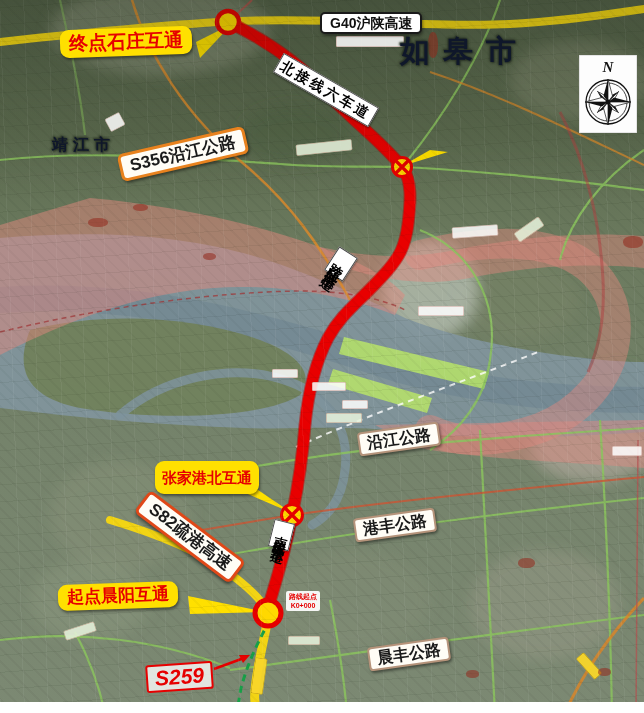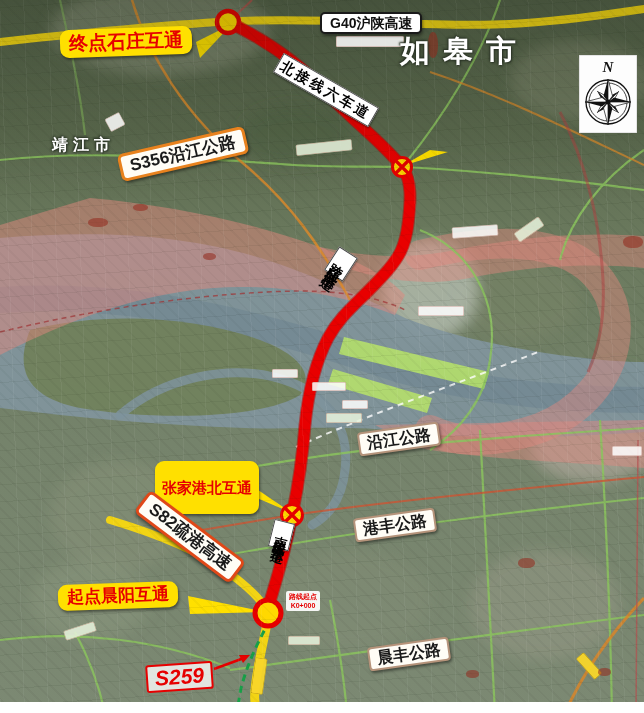--- a/index.html
+++ b/index.html
@@ -18,21 +18,21 @@
       padding:3px 9px;border-radius:9px;box-shadow:1px 2px 3px rgba(0,0,0,.45);}
   .lbl-white{background:#ffffff;color:#111;font-weight:bold;font-size:14px;
       padding:1px 8px;border:2px solid #1a1a1a;border-radius:5px;box-shadow:1px 2px 3px rgba(0,0,0,.4);}
   .lbl-road{background:#fffdf6;color:#1a1a1a;font-weight:bold;font-size:16px;
       padding:1px 7px;border:2px solid #b5937a;border-radius:4px;box-shadow:1px 2px 3px rgba(0,0,0,.45);}
   .lbl-s356{background:#fffdf6;color:#1a1a1a;font-weight:bold;font-size:17px;
       padding:1px 8px;border:3px solid #e8821e;border-radius:6px;box-shadow:1px 2px 3px rgba(0,0,0,.45);}
   .lbl-route{background:#ffffff;color:#000;font-weight:bold;font-size:14px;
       padding:2px 3px;border:1.5px solid #4a4a4a;letter-spacing:3px;box-shadow:1px 1px 2px rgba(0,0,0,.4);}
   .vert{writing-mode:vertical-rl;text-orientation:upright;padding:4px 2px;}
-  .lbl-city{color:#ffffff;font-weight:bold;font-family:"Liberation Serif",serif;
+  .lbl-city{color:#0f172a;font-weight:bold;font-family:"Liberation Serif",serif;
       text-shadow:0 0 3px #2c3527,1px 1px 2px #2c3527,-1px -1px 2px #2c3527;}
   .lbl-s259{background:rgba(255,255,255,.78);color:#e60000;font-weight:bold;font-style:italic;
       font-size:21px;padding:0 7px;border:2px solid #e60000;border-radius:3px;}
   .lbl-mile{background:rgba(255,255,255,.92);color:#e60000;font-size:7px;line-height:9px;
       padding:1px 3px;border-radius:2px;text-align:center;font-weight:bold;}
   .micro{position:absolute;background:rgba(255,255,255,.85);border-radius:1.5px;
       box-shadow:inset 0 0 0 .5px rgba(170,90,70,.55);}
   .micro.green{background:rgba(233,244,222,.85);}
   .micro.yellow{background:rgba(248,214,42,.95);box-shadow:inset 0 0 0 .5px rgba(120,90,0,.6);}
   .blob{position:absolute;background:rgba(148,40,28,.55);border-radius:45%;}
@@ -214,21 +214,21 @@
 
     <div class="lbl lbl-city" style="left:52px;top:136px;font-size:16px;letter-spacing:5px;">靖江市</div>
 
     <div class="lbl lbl-s356" style="left:118px;top:140px;transform:rotate(-13deg);">S356沿江公路</div>
 
 
     <div class="lbl lbl-route vert" style="left:330px;top:250px;transform:rotate(33deg);">跨江段八车道</div>
 
     <div class="lbl lbl-road" style="left:358px;top:427px;transform:rotate(-8deg);">沿江公路</div>
 
-    <div class="lbl lbl-yellow" style="left:155px;top:461px;font-size:15px;padding:18px 7px;">张家港北互通</div>
+    <div class="lbl lbl-yellow" style="left:155px;top:461px;font-size:15px;padding:8px 7px;">张家港北互通</div>
 
     <div class="lbl lbl-s356" style="left:130px;top:523px;transform:rotate(37deg);border-color:#e04818;">S82疏港高速</div>
 
     <div class="lbl lbl-route vert" style="left:271px;top:521px;transform:rotate(14deg);font-size:13px;">南接线六车道</div>
 
     <div class="lbl lbl-road" style="left:354px;top:513px;transform:rotate(-8deg);">港丰公路</div>
 
     <div class="lbl lbl-yellow" style="left:58px;top:583px;transform:rotate(-2deg);">起点晨阳互通</div>
 
     <div class="lbl lbl-mile" style="left:286px;top:591px;">

